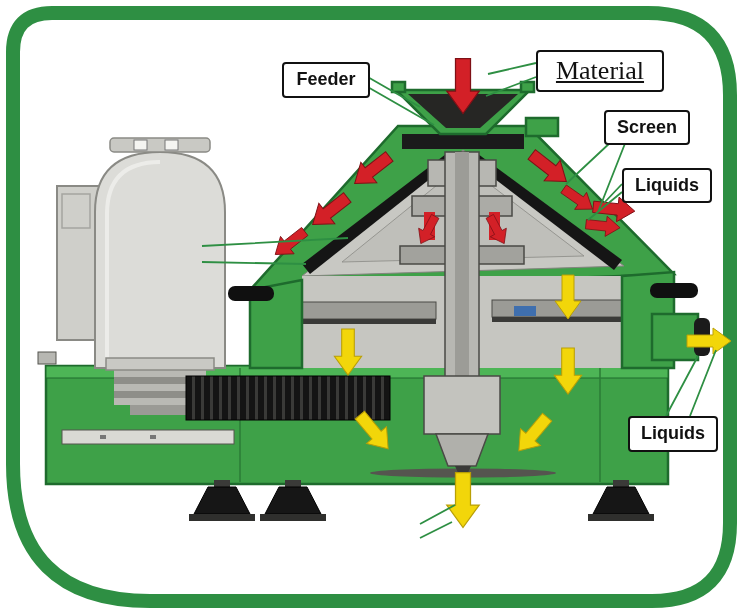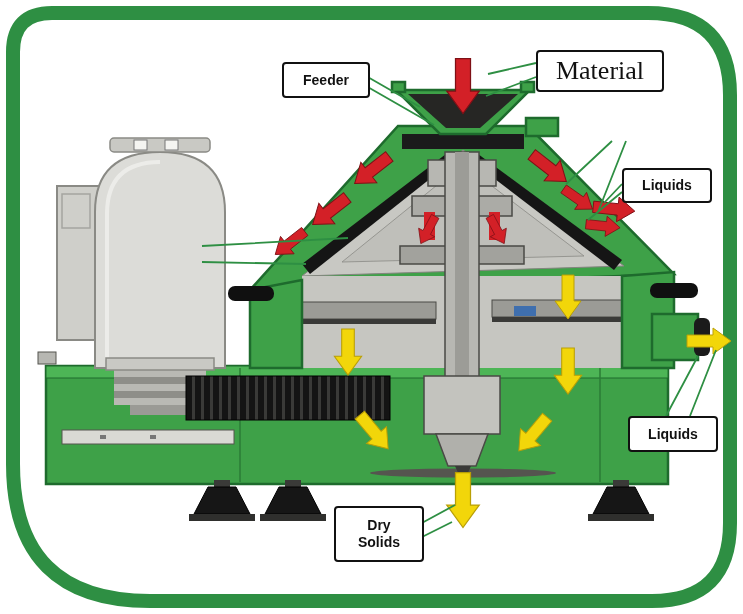--- a/index.html
+++ b/index.html
@@ -26,23 +26,23 @@
   .metalmid{fill:var(--metal-mid);stroke:#4A4A46;stroke-width:1.5;}
   .red-arrow{fill:var(--arrow-red);stroke:#7E1016;stroke-width:1;}
   .yellow-arrow{fill:var(--arrow-yellow);stroke:#B99F06;stroke-width:1;}
   .callout-line{stroke:var(--frame-green);stroke-width:1.8;fill:none;}
   .frame{stroke:var(--frame-green);stroke-width:14;fill:none;}
   .foot-cone{fill:#161616;stroke:#000;stroke-width:1;}
   .foot-plate{fill:#2F2F2D;}
   .foot-stem{fill:#3A3A38;}
   .callout{position:absolute;background:#fff;border:2px solid var(--callout-border);
            border-radius:4px;display:flex;flex-direction:column;align-items:center;
-           justify-content:center;font-weight:bold;font-size:14px;color:#111;
+           justify-content:center;font-weight:bold;font-size:18px;color:#111;
            line-height:1.18;z-index:3;text-align:center;}
-  .callout.serif{font-family:"Liberation Serif",serif;font-weight:400;font-size:26px;}
+  .callout.serif{font-family:"Liberation Serif",serif;font-weight:400;font-size:26px;text-decoration:underline;}
 </style>
 </head>
 <body>
 
 <div id="stage">
 
   <svg width="743" height="614" viewBox="0 0 743 614">
     <defs>
       <path id="arrow" d="M -6 -22 L 6 -22 L 6 4 L 13 4 L 0 22 L -13 4 L -6 4 Z"></path>
       <g id="foot">
@@ -170,28 +170,27 @@
   </svg>
 
   <div class="callout serif" style="left:536px;top:50px;width:124px;height:38px">
     <span>Material</span>
   </div>
 
   <div class="callout" style="left:282px;top:62px;width:84px;height:32px">
     <span>Feeder</span>
   </div>
 
+  <div class="callout" style="left:604px;top:110px;width:82px;height:31px">
+    <span>Screen</span>
+  </div>
 
   <div class="callout" style="left:622px;top:168px;width:86px;height:31px">
     <span>Liquids</span>
   </div>
 
 
   <div class="callout" style="left:628px;top:416px;width:86px;height:32px">
     <span>Liquids</span>
   </div>
 
-  <div class="callout" style="left:334px;top:506px;width:86px;height:52px">
-    <span>Dry</span>
-    <span>Solids</span>
-  </div>
 
 </div>
 
 </body></html>

